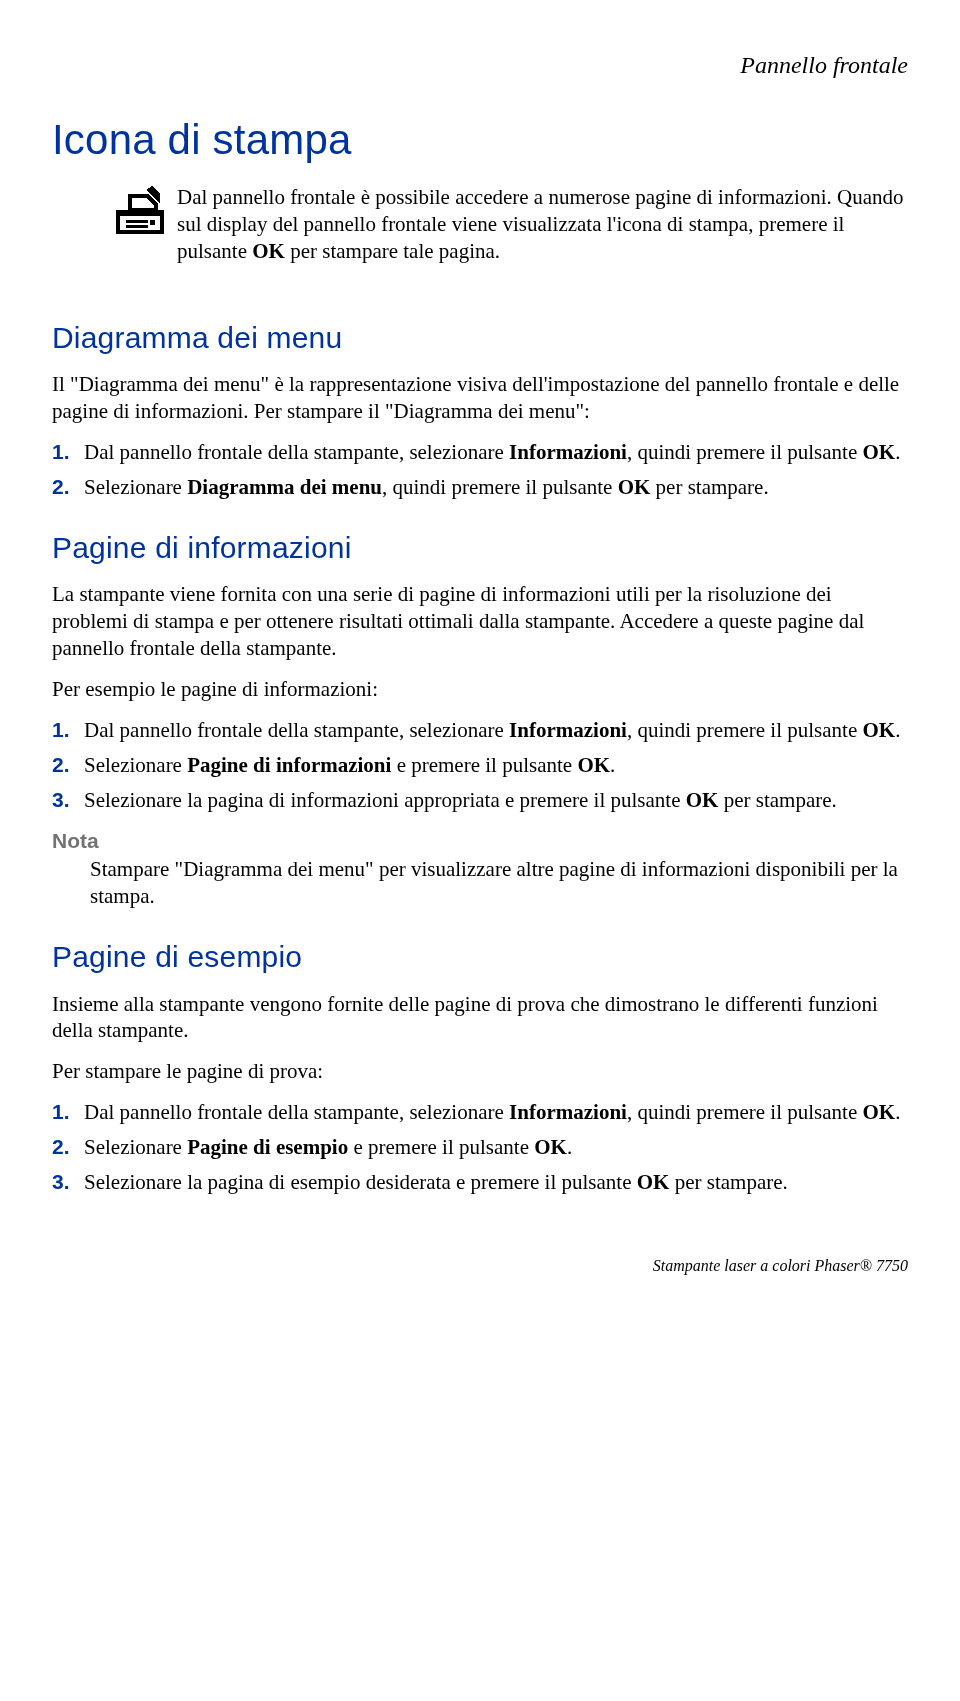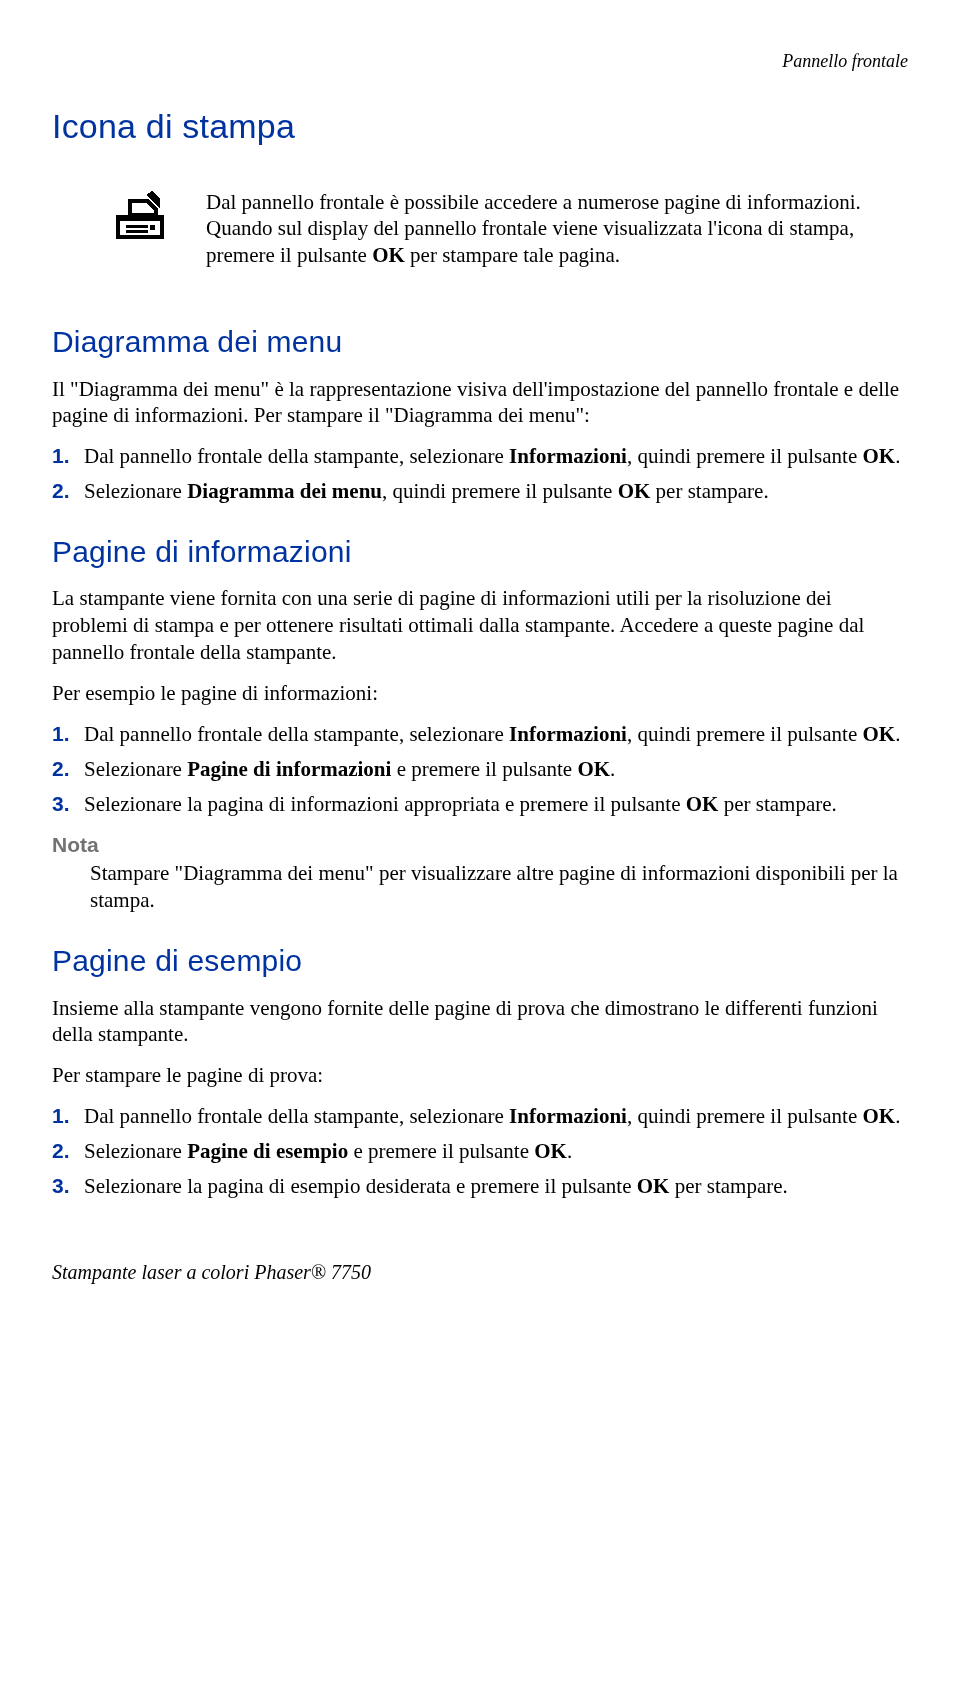--- a/index.html
+++ b/index.html
@@ -9,35 +9,35 @@
     margin: 0;
     padding: 50px 52px 30px 52px;
     line-height: 1.28;
     width: 960px;
     box-sizing: border-box;
     background: #fff;
   }
   .bc-header {
     font-style: italic;
     text-align: right;
-    font-size: 18px;
+    font-size: 24px;
     margin-bottom: 32px;
   }
   h1.chapter-title {
     font-family: Arial, Helvetica, sans-serif;
     font-weight: 400;
     color: #0033a0;
-    font-size: 34px;
-    margin: 0 0 40px 0;
+    font-size: 42px;
+    margin: 0 0 18px 0;
     letter-spacing: 0.2px;
   }
   .intro-row {
     display: flex;
     align-items: flex-start;
-    gap: 38px;
+    gap: 9px;
     margin-bottom: 54px;
     justify-content: flex-end;
   }
   .print-icon-box {
     flex: 0 0 auto;
     padding-top: 2px;
     padding-left: 60px;
   }
   .intro-text {
     flex: 1;
@@ -74,24 +74,24 @@
   .note-label {
     font-family: Arial, Helvetica, sans-serif;
     font-weight: bold;
     color: #737373;
     font-size: 21px;
   }
   .note-body {
     margin: 2px 0 28px 38px;
   }
   .footer {
-    text-align: left;
+    text-align: right;
     font-style: italic;
     margin-top: 60px;
-    font-size: 20px;
+    font-size: 16px;
   }
   .footer .pg {
     font-style: normal;
     margin-top: 2px;
   }
 </style>
 </head>
 <body>
 
 <div class="bc-header">Pannello frontale</div>

